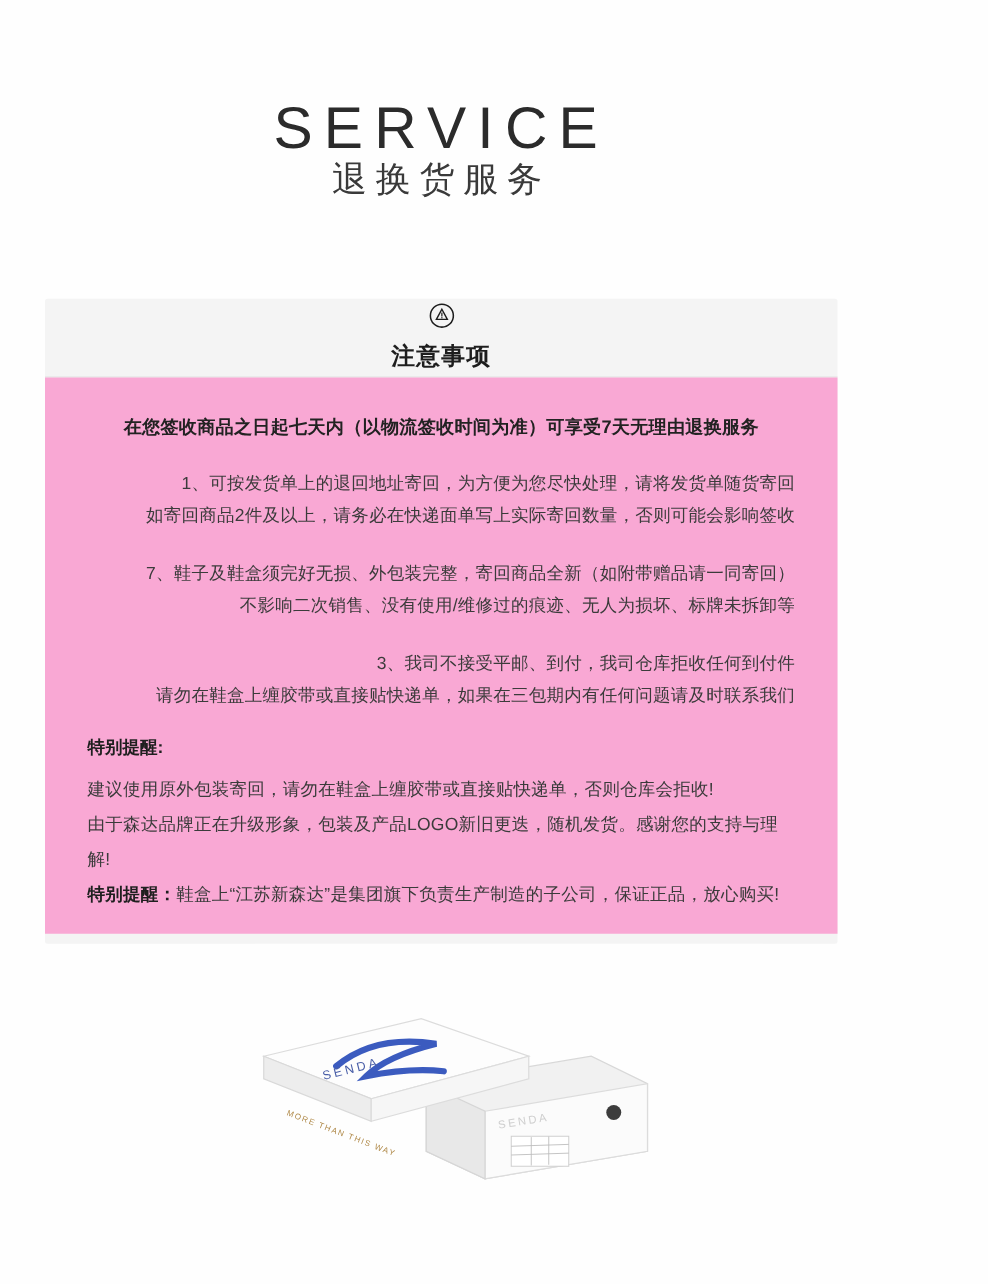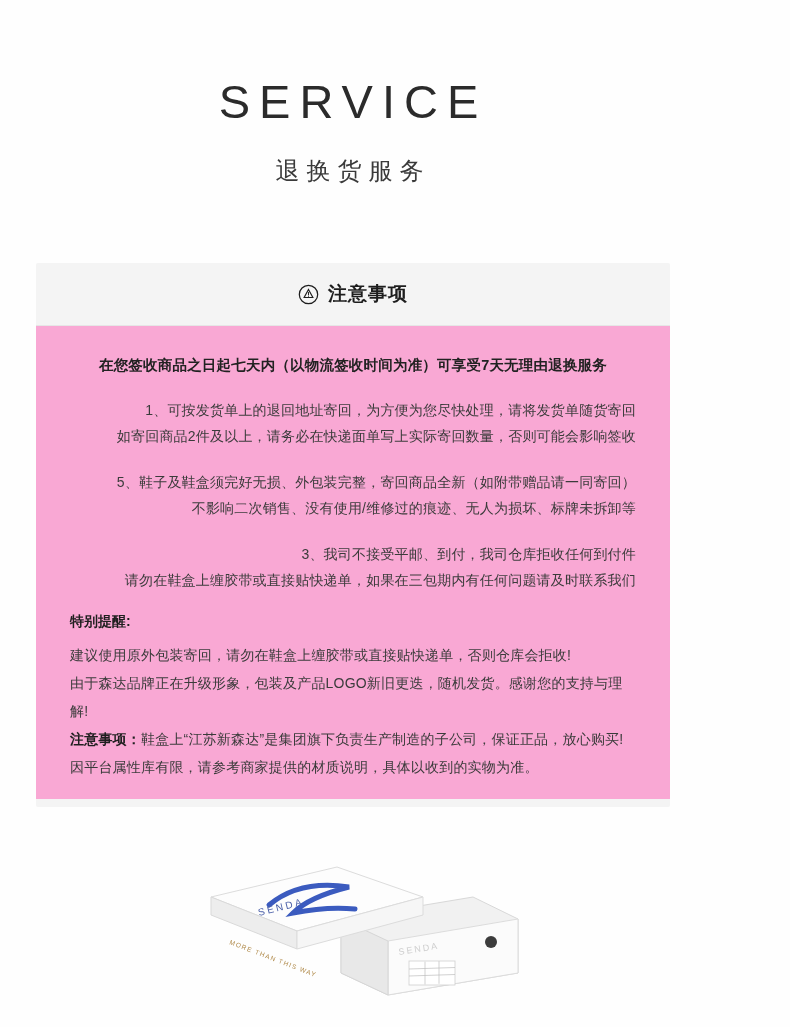--- a/index.html
+++ b/index.html
@@ -27,41 +27,41 @@
     text-align: center;
   }
   .header .title {
     font-size: 47px;
     letter-spacing: 9px;
     color: #2b2b2b;
     font-weight: 400;
     line-height: 1;
   }
   .header .subtitle {
-    margin-top: 30px;
-    font-size: 24px;
+    font-size: 28px;
     letter-spacing: 7px;
     color: #3a3a3a;
     font-weight: 400;
   }
 
   
   .card {
     margin: 76px 36px 0 36px;
     background: #f4f4f4;
     border-radius: 2px;
     padding-bottom: 8px;
   }
   .card-head {
     height: 62px;
     display: flex;
     align-items: center;
     justify-content: center;
     gap: 9px;
     border-bottom: 1px solid #e6e6e6;
+    flex-direction: column;
   }
   .warn-icon {
     width: 21px;
     height: 21px;
     display: inline-block;
     position: relative;
     flex: 0 0 auto;
   }
   .warn-icon svg { display: block; }
   .card-head .head-text {
@@ -149,37 +149,36 @@
     <div class="card-body">
 
       <div class="lead">在您签收商品之日起七天内（以物流签收时间为准）可享受7天无理由退换服务</div>
 
       <p class="para">
         <span class="l">1、可按发货单上的退回地址寄回，为方便为您尽快处理，请将发货单随货寄回</span>
         <span class="l">如寄回商品2件及以上，请务必在快递面单写上实际寄回数量，否则可能会影响签收</span>
       </p>
 
       <p class="para">
-        <span class="l">5、鞋子及鞋盒须完好无损、外包装完整，寄回商品全新（如附带赠品请一同寄回）</span>
+        <span class="l">7、鞋子及鞋盒须完好无损、外包装完整，寄回商品全新（如附带赠品请一同寄回）</span>
         <span class="l">不影响二次销售、没有使用/维修过的痕迹、无人为损坏、标牌未拆卸等</span>
       </p>
 
       <p class="para">
         <span class="l">3、我司不接受平邮、到付，我司仓库拒收任何到付件</span>
         <span class="l">请勿在鞋盒上缠胶带或直接贴快递单，如果在三包期内有任何问题请及时联系我们</span>
       </p>
 
       <div class="special-title">特别提醒:</div>
       <div class="note-line">建议使用原外包装寄回，请勿在鞋盒上缠胶带或直接贴快递单，否则仓库会拒收!</div>
       <div class="note-line">由于森达品牌正在升级形象，包装及产品LOGO新旧更迭，随机发货。感谢您的支持与理解!</div>
 
       <div class="note-line">
-        <b>注意事项：</b><span>鞋盒上“江苏新森达”是集团旗下负责生产制造的子公司，保证正品，放心购买!</span>
+        <b>特别提醒：</b><span>鞋盒上“江苏新森达”是集团旗下负责生产制造的子公司，保证正品，放心购买!</span>
       </div>
-      <div class="note-line">因平台属性库有限，请参考商家提供的材质说明，具体以收到的实物为准。</div>
 
     </div>
   </div>
 
   <div class="illus">
     <div class="boxes">
       <svg width="360" height="185" viewBox="0 0 360 185" aria-hidden="true">
 
         <g>
           <path d="M168 96 L300 74 L345 96 L345 150 L215 172 L168 150 Z" fill="#f1f1f1" stroke="#d8d8d8" stroke-width="1"></path>

